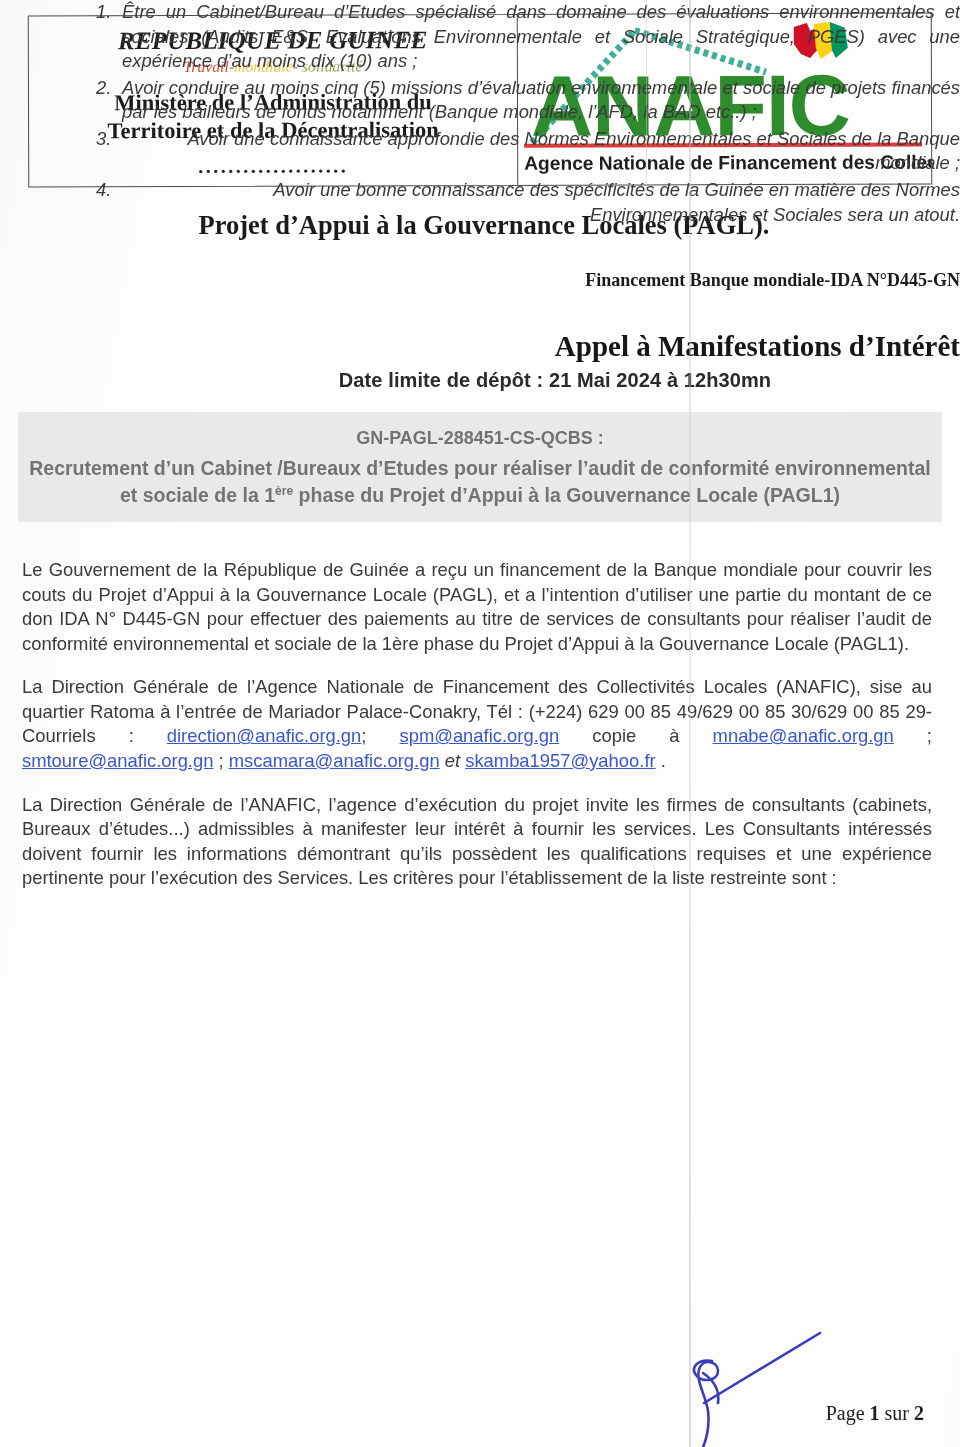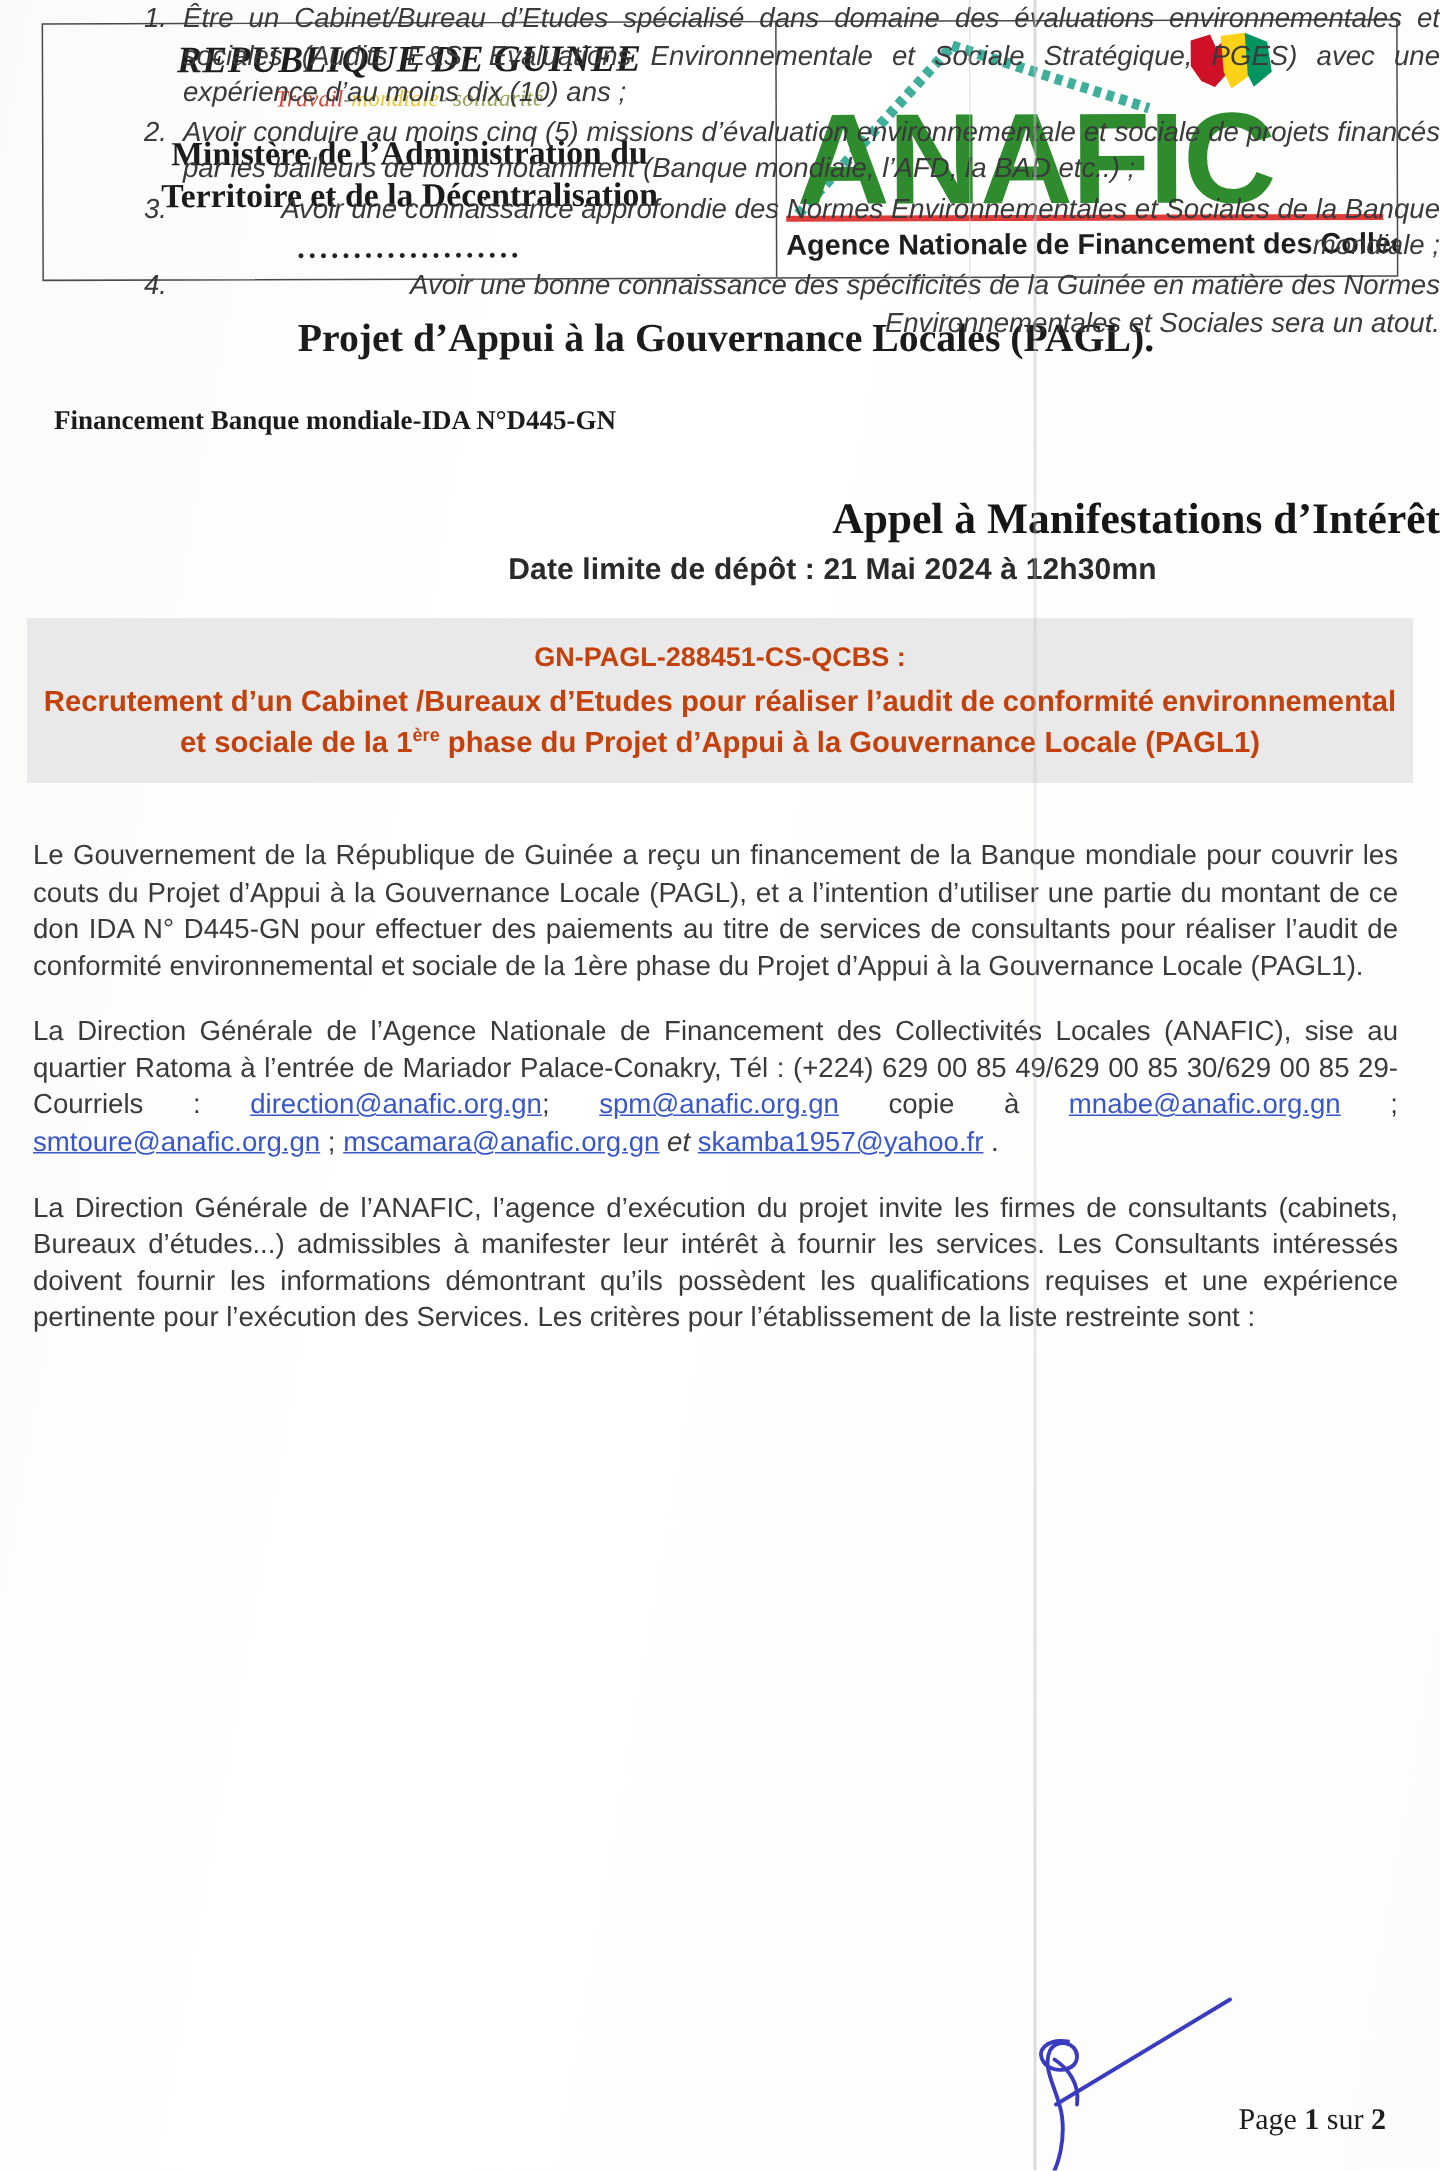--- a/index.html
+++ b/index.html
@@ -117,21 +117,21 @@
     font-family: "Liberation Serif", serif;
     font-weight: bold;
     font-size: 26.5px;
     color: #1b1b1b;
     padding-left: 8px;
   }
   .financing {
     position: absolute;
     left: 15px; right: 0;
     top: 270px;
-    text-align: left;
+    text-align: right;
     font-family: "Liberation Serif", serif;
     font-weight: bold;
     font-size: 18px;
     color: #1b1b1b;
     padding-left: 21px;
   }
   .ami-title {
     position: absolute;
     left: 0; right: 0;
     top: 330px;
@@ -162,21 +162,21 @@
     top: 412px;
     width: 924px;
     background: #e9e9e9;
     padding: 14px 10px 12px 10px;
     box-sizing: border-box;
     text-align: center;
     font-family: "Liberation Sans", sans-serif;
     font-weight: bold;
     font-size: 19.5px;
     line-height: 1.42;
-    color: #c2410c;
+    color: #737373;
   }
   .ref-code {
     font-size: 18px;
     display: block;
     margin-bottom: 3px;
   }
   .ref-block sup { font-size: 0.62em; text-align: center; }
 
   
   .body-area {

